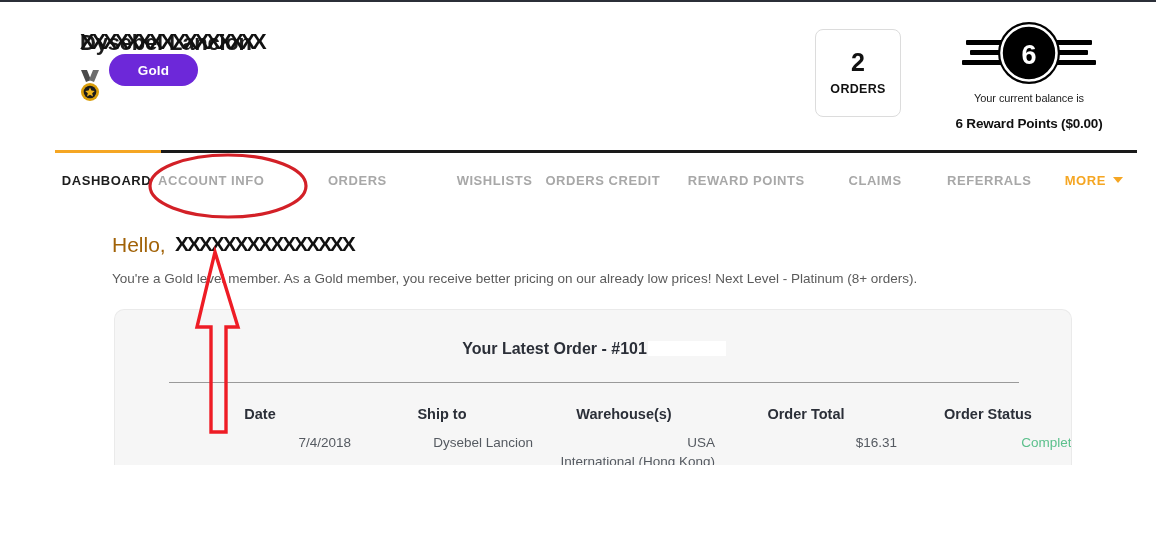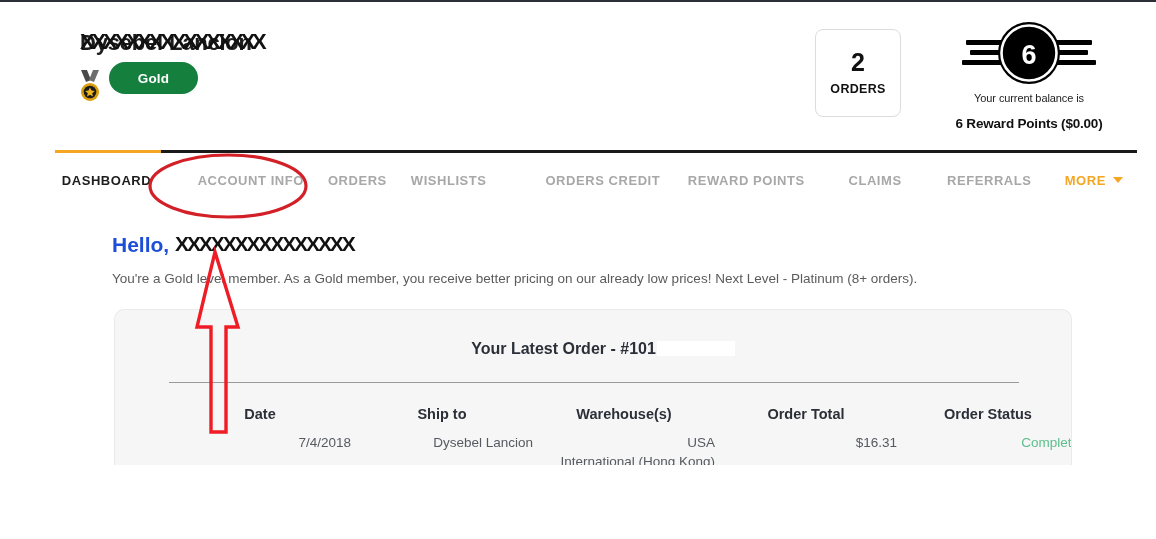--- a/index.html
+++ b/index.html
@@ -59,25 +59,25 @@
   .medal {
     position: absolute;
     left: 78px;
     top: 68px;
     width: 24px;
     height: 32px;
   }
   .tier-pill {
     position: absolute;
     left: 109px;
-    top: 60px;
+    top: 52px;
     width: 89px;
     height: 32px;
     border-radius: 16px;
-    background: #15803d;
+    background: #6d28d9;
     color: #ffffff;
     font-size: 13.5px;
     font-weight: 700;
     display: flex;
     align-items: center;
     justify-content: center;
     letter-spacing: .2px;
   }
 
   .orders-box {
@@ -186,22 +186,22 @@
     border-right: 5px solid transparent;
     border-top: 6px solid #f5a623;
   }
 
   
   .hello {
     position: absolute;
     left: 112px;
     top: 233px;
     font-size: 21px;
-    font-weight: 700;
-    color: #1d4ed8;
+    font-weight: 400;
+    color: #a16207;
     white-space: nowrap;
   }
   .hello-redact {
     position: absolute;
     left: 175px;
     top: 232px;
     font-size: 21px;
     font-weight: 700;
     color: #111111;
     letter-spacing: -2.1px;
@@ -225,21 +225,21 @@
     height: 156px;
     background: #f6f6f6;
     border: 1px solid #eaeaea;
     border-bottom: none;
     border-radius: 10px 10px 0 0;
     box-sizing: border-box;
     overflow: hidden;
   }
   .card-title {
     position: absolute;
-    left: 9px;
+    left: 0;
     top: 30px;
     width: 958px;
     text-align: center;
     font-size: 16px;
     font-weight: 700;
     color: #2b2f38;
   }
   .card-title .redbox {
     display: inline-block;
     width: 78px;
@@ -340,27 +340,27 @@
     </div>
   </div>
 
   <div class="navbar">
     <div class="nav-border-black"></div>
     <div class="nav-border-active"></div>
     <div class="tabs">
       <div class="tab active" style="width:106px;justify-content:center;">
         <span>DASHBOARD</span>
       </div>
-      <div class="tab" style="width:150px;justify-content:flex-end;">
+      <div class="tab" style="width:150px;justify-content:flex-start;">
         <span>ACCOUNT INFO</span>
       </div>
       <div class="tab" style="width:110px;justify-content:center;">
         <span>ORDERS</span>
       </div>
-      <div class="tab" style="width:125px;justify-content:flex-start;">
+      <div class="tab" style="width:125px;justify-content:flex-end;">
         <span>WISHLISTS</span>
       </div>
       <div class="tab" style="width:145px;justify-content:center;">
         <span>ORDERS CREDIT</span>
       </div>
       <div class="tab" style="width:150px;justify-content:center;">
         <span>REWARD POINTS</span>
       </div>
       <div class="tab" style="width:115px;justify-content:center;">
         <span>CLAIMS</span>

